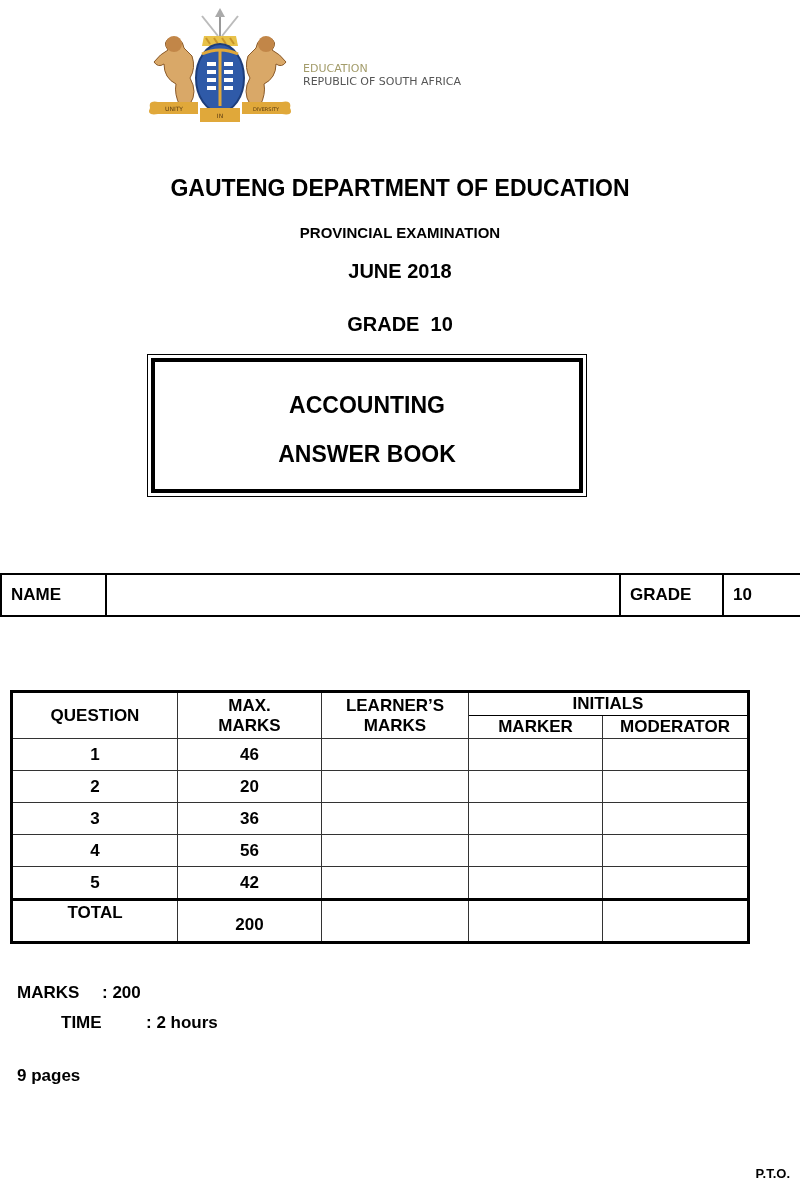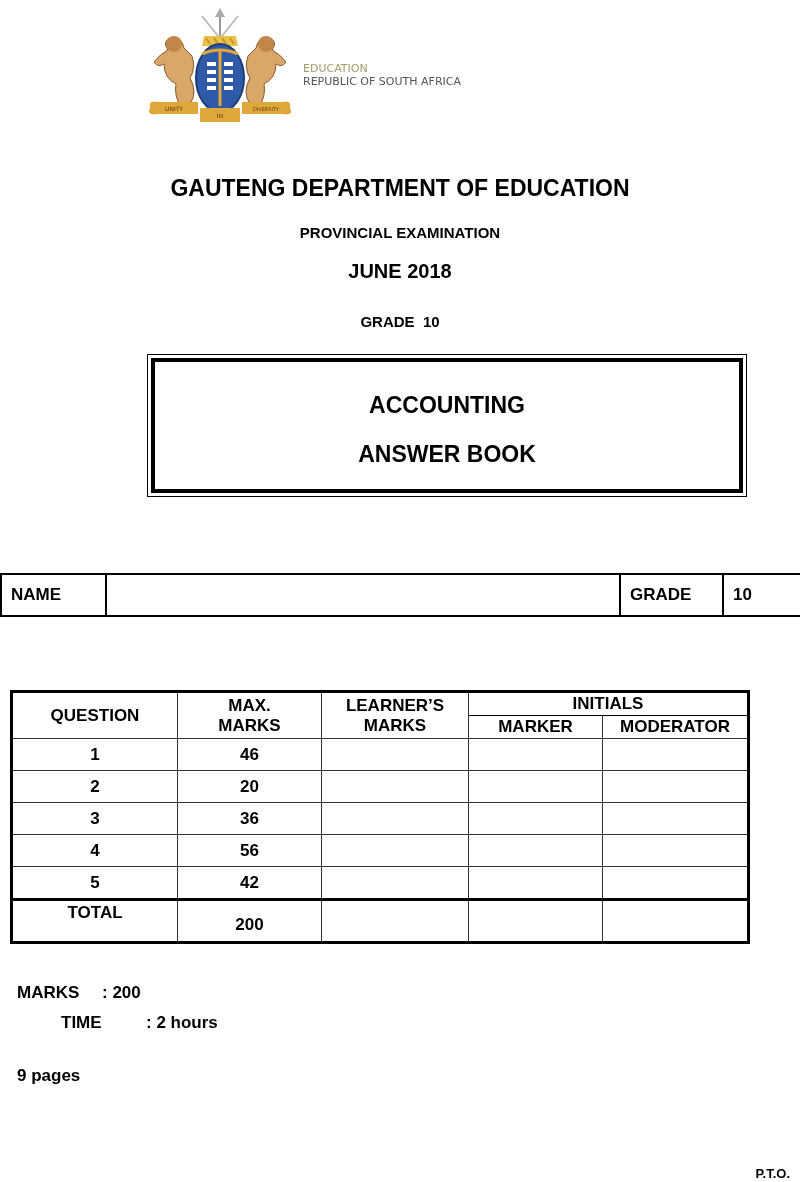--- a/index.html
+++ b/index.html
@@ -14,23 +14,23 @@
   .logo-title { font-family: "DejaVu Sans", sans-serif; font-weight: bold; font-size: 22px;
                 color: #2e4f8f; letter-spacing: 0.2px; line-height: 24px;
                 border-bottom: 2px solid #2e4f8f; padding-bottom: 1px; display: inline-block; }
   .logo-sub1 { font-family: "DejaVu Sans", sans-serif; font-size: 11px; color: #a39c6a; margin-top: 2px; line-height: 13px; }
   .logo-sub2 { font-family: "DejaVu Sans", sans-serif; font-size: 11px; color: #555; line-height: 14px; }
 
   .heading { width: 800px; left: 0; text-align: center; font-weight: bold; }
   .h1 { top: 175px; font-size: 23px; }
   .h2 { top: 224px; font-size: 15px; }
   .h3 { top: 260px; font-size: 20px; }
-  .h4 { top: 313px; font-size: 15px; }
-
-  .subject-box { left: 147px; top: 354px; width: 600px; height: 143px; border: 1px solid #000;
+  .h4 { top: 313px; font-size: 20px; }
+
+  .subject-box { left: 147px; top: 354px; width: 440px; height: 143px; border: 1px solid #000;
                  box-sizing: border-box; }
   .subject-inner { position: absolute; left: 3px; top: 3px; right: 3px; bottom: 3px;
                    border: 4px solid #000; box-sizing: border-box; }
   .subject-line { position: absolute; left: 0; width: 100%; text-align: center; font-weight: bold; font-size: 23px; }
   .sl1 { top: 30px; }
   .sl2 { top: 79px; }
 
   
   .name-table { left: 0; top: 573px; width: 800px; height: 44px; border-collapse: collapse; table-layout: fixed; }
   .name-table td { border: 2px solid #000; font-weight: bold; font-size: 17px; padding: 0 0 0 9px; height: 40px; }

